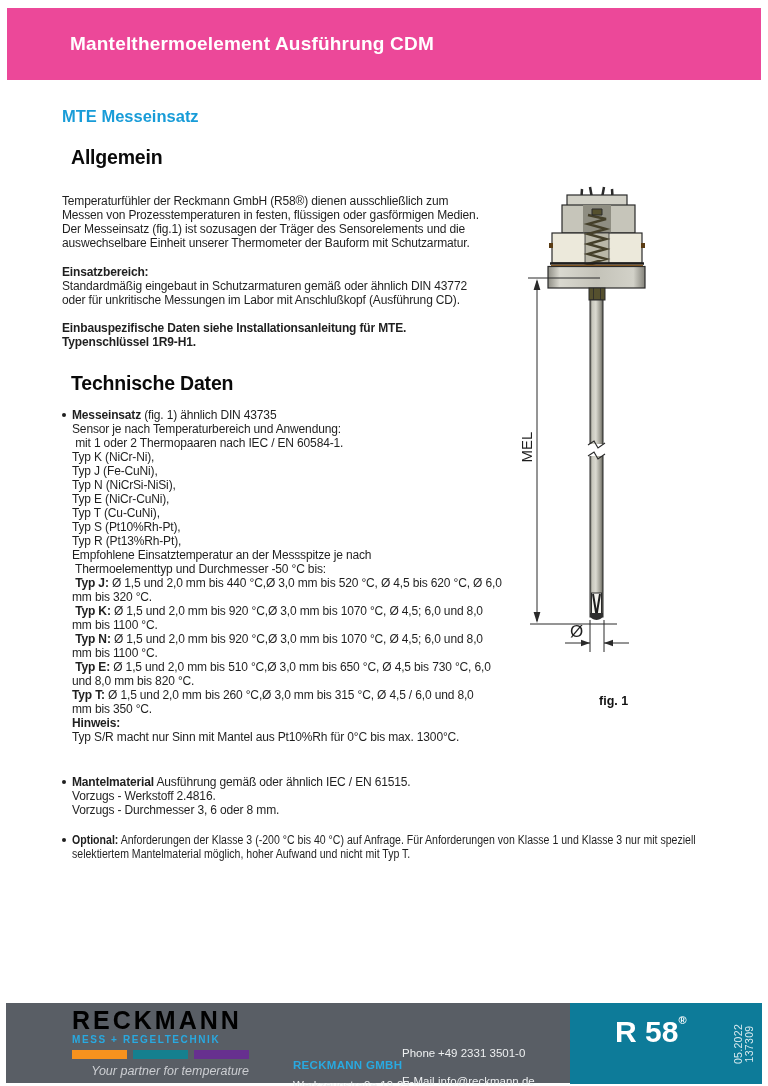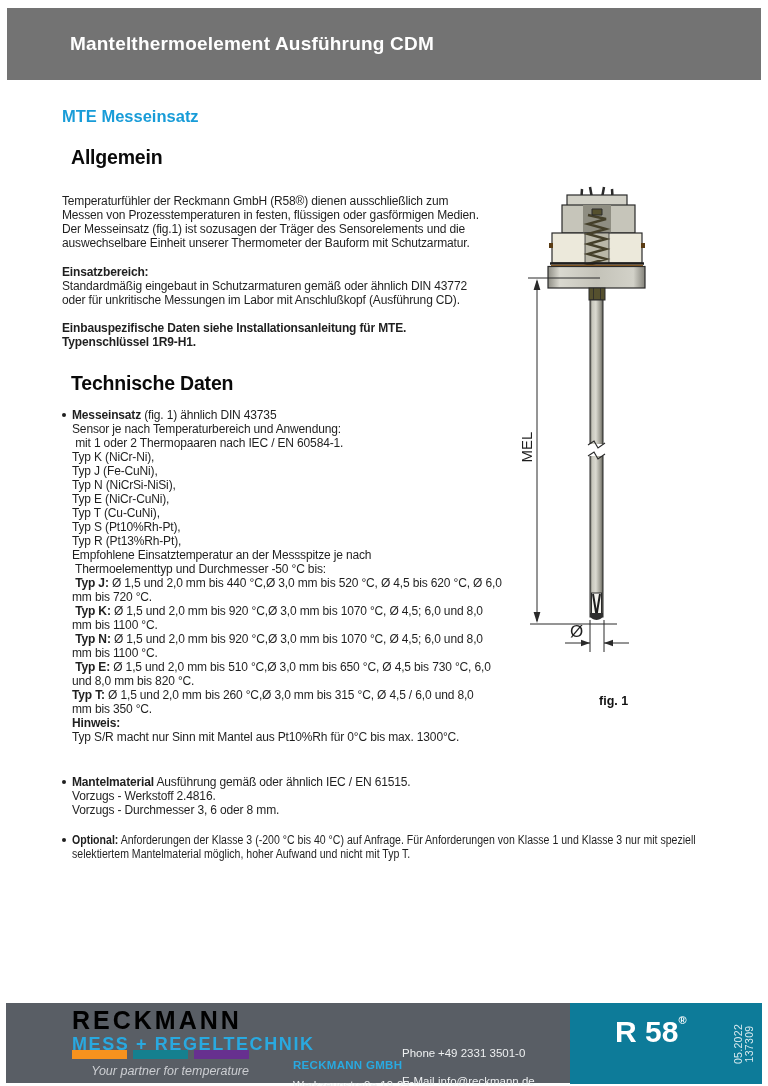--- a/index.html
+++ b/index.html
@@ -1,19 +1,19 @@
 <!DOCTYPE html>
 <html><head>
 <meta charset="utf-8">
 <style>
   html,body{margin:0;padding:0;background:#ffffff;}
   .page{position:relative;width:768px;height:1086px;background:#ffffff;overflow:hidden;
         font-family:"Liberation Sans",sans-serif;color:#1f1f1f;}
   
-  .banner{position:absolute;left:7px;top:8px;width:754px;height:72px;background:#737373;}
+  .banner{position:absolute;left:7px;top:8px;width:754px;height:72px;background:#ec4899;}
   .banner .title{position:absolute;left:63px;top:0;line-height:72px;color:#ffffff;
         font-size:19px;font-weight:bold;letter-spacing:0.2px;}
   
   .blk{position:absolute;left:62px;}
   .body-text{font-size:12px;line-height:14px;letter-spacing:-0.15px;color:#1f1f1f;}
   .tline{white-space:pre;height:14px;}
   .subtitle{top:107px;font-size:16.5px;font-weight:bold;color:#189cd8;}
   .h1{font-size:19.5px;font-weight:bold;color:#0a0a0a;letter-spacing:-0.2px;margin-left:9px;}
   .h-allgemein{top:146px;}
   .h-technische{top:372px;}
@@ -26,21 +26,21 @@
   .b1{top:408px;} .b2{top:775px;} .b3{top:833px;}
   .cond .tline{transform:scaleX(0.88);transform-origin:0 0;letter-spacing:0;}
   
   .fig-svg{position:absolute;left:520px;top:175px;}
   .fig-caption{position:absolute;left:599px;top:694px;font-size:12.5px;font-weight:bold;color:#111;}
   
   .footer-gray{position:absolute;left:6px;top:1003px;width:756px;height:80px;background:#595e65;}
   .footer-teal{position:absolute;left:570px;top:1003px;width:192px;height:81px;background:#0d7b99;}
   .logo-name{position:absolute;left:72px;top:1006px;font-size:25px;font-weight:bold;
         color:#000000;letter-spacing:3px;}
-  .logo-tagline{position:absolute;left:72px;top:1034px;font-size:18px;font-weight:bold;
+  .logo-tagline{position:absolute;left:72px;top:1034px;font-size:10px;font-weight:bold;
         color:#29a9e0;letter-spacing:1.6px;}
   .bars{position:absolute;left:72px;top:1050px;width:177px;height:9px;display:flex;
         justify-content:space-between;}
   .bar{width:55px;height:9px;}
   .bar-orange{background:#f6921e;} .bar-teal{background:#15808f;} .bar-purple{background:#67308f;}
   .slogan{position:absolute;left:72px;top:1064px;width:177px;text-align:right;
         font-size:12.5px;font-style:italic;color:#ccced2;}
   .company{position:absolute;left:293px;top:1060px;font-size:11.5px;line-height:11.5px;color:#eef0f1;}
   .company .cname{font-weight:bold;color:#29a9e0;letter-spacing:0.3px;margin-bottom:8px;}
   .company .web{font-weight:bold;color:#29a9e0;letter-spacing:0.3px;margin-top:8px;}
@@ -91,21 +91,21 @@
         <div class="tline">Typ K (NiCr-Ni),</div>
         <div class="tline">Typ J (Fe-CuNi),</div>
         <div class="tline">Typ N (NiCrSi-NiSi),</div>
         <div class="tline">Typ E (NiCr-CuNi),</div>
         <div class="tline">Typ T (Cu-CuNi),</div>
         <div class="tline">Typ S (Pt10%Rh-Pt),</div>
         <div class="tline">Typ R (Pt13%Rh-Pt),</div>
         <div class="tline">Empfohlene Einsatztemperatur an der Messspitze je nach</div>
         <div class="tline"> Thermoelementtyp und Durchmesser -50 °C bis:</div>
         <div class="tline"><b> Typ J:</b> Ø 1,5 und 2,0 mm bis 440 °C,Ø 3,0 mm bis 520 °C, Ø 4,5 bis 620 °C, Ø 6,0</div>
-        <div class="tline">mm bis 720 °C.</div>
+        <div class="tline">mm bis 320 °C.</div>
         <div class="tline"><b> Typ K:</b> Ø 1,5 und 2,0 mm bis 920 °C,Ø 3,0 mm bis 1070 °C, Ø 4,5; 6,0 und 8,0</div>
         <div class="tline">mm bis 1100 °C.</div>
         <div class="tline"><b> Typ N:</b> Ø 1,5 und 2,0 mm bis 920 °C,Ø 3,0 mm bis 1070 °C, Ø 4,5; 6,0 und 8,0</div>
         <div class="tline">mm bis 1100 °C.</div>
         <div class="tline"><b> Typ E:</b> Ø 1,5 und 2,0 mm bis 510 °C,Ø 3,0 mm bis 650 °C, Ø 4,5 bis 730 °C, 6,0</div>
         <div class="tline">und 8,0 mm bis 820 °C.</div>
         <div class="tline"><b>Typ T:</b> Ø 1,5 und 2,0 mm bis 260 °C,Ø 3,0 mm bis 315 °C, Ø 4,5 / 6,0 und 8,0</div>
         <div class="tline">mm bis 350 °C.</div>
         <div class="tline"><b>Hinweis:</b></div>
         <div class="tline">Typ S/R macht nur Sinn mit Mantel aus Pt10%Rh für 0°C bis max. 1300°C.</div>

